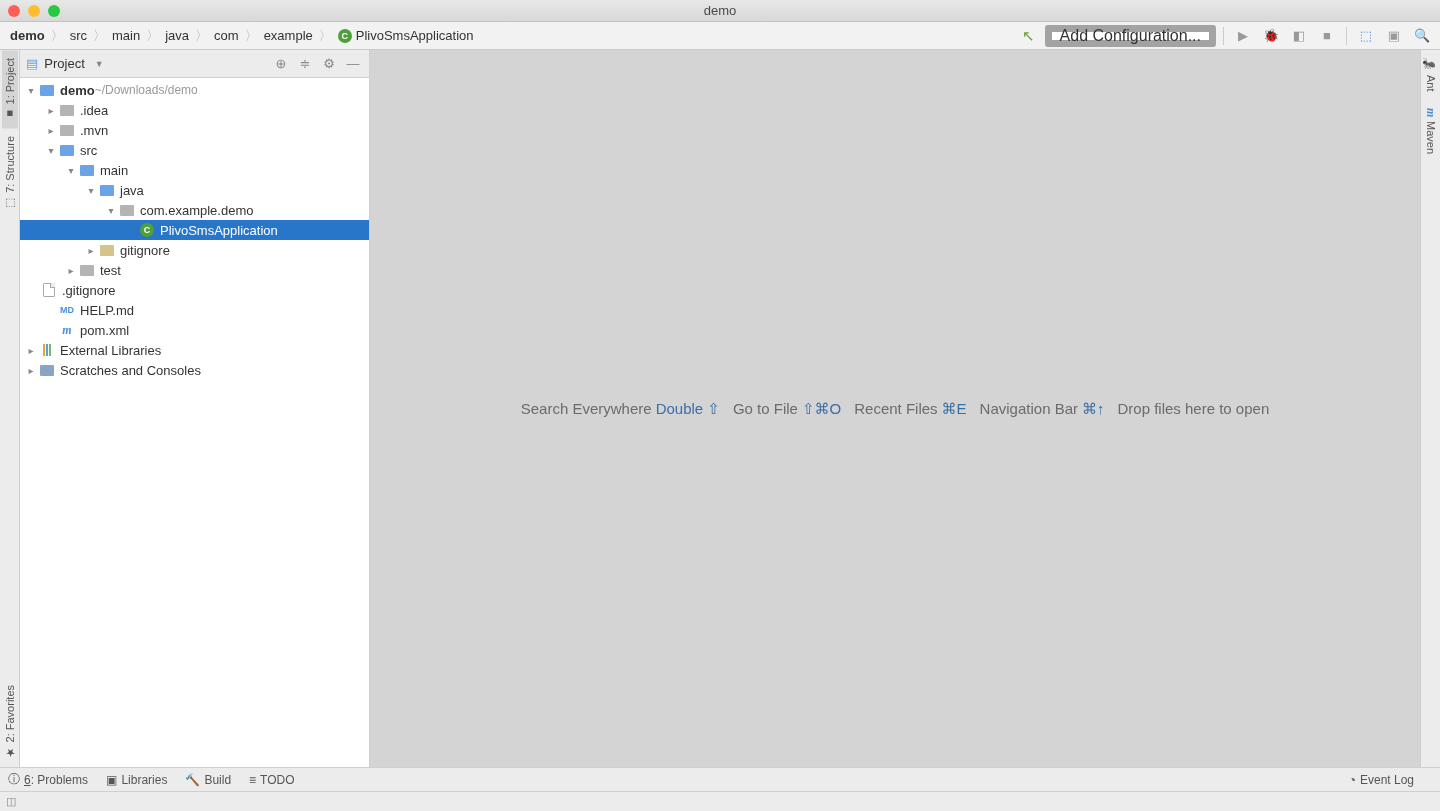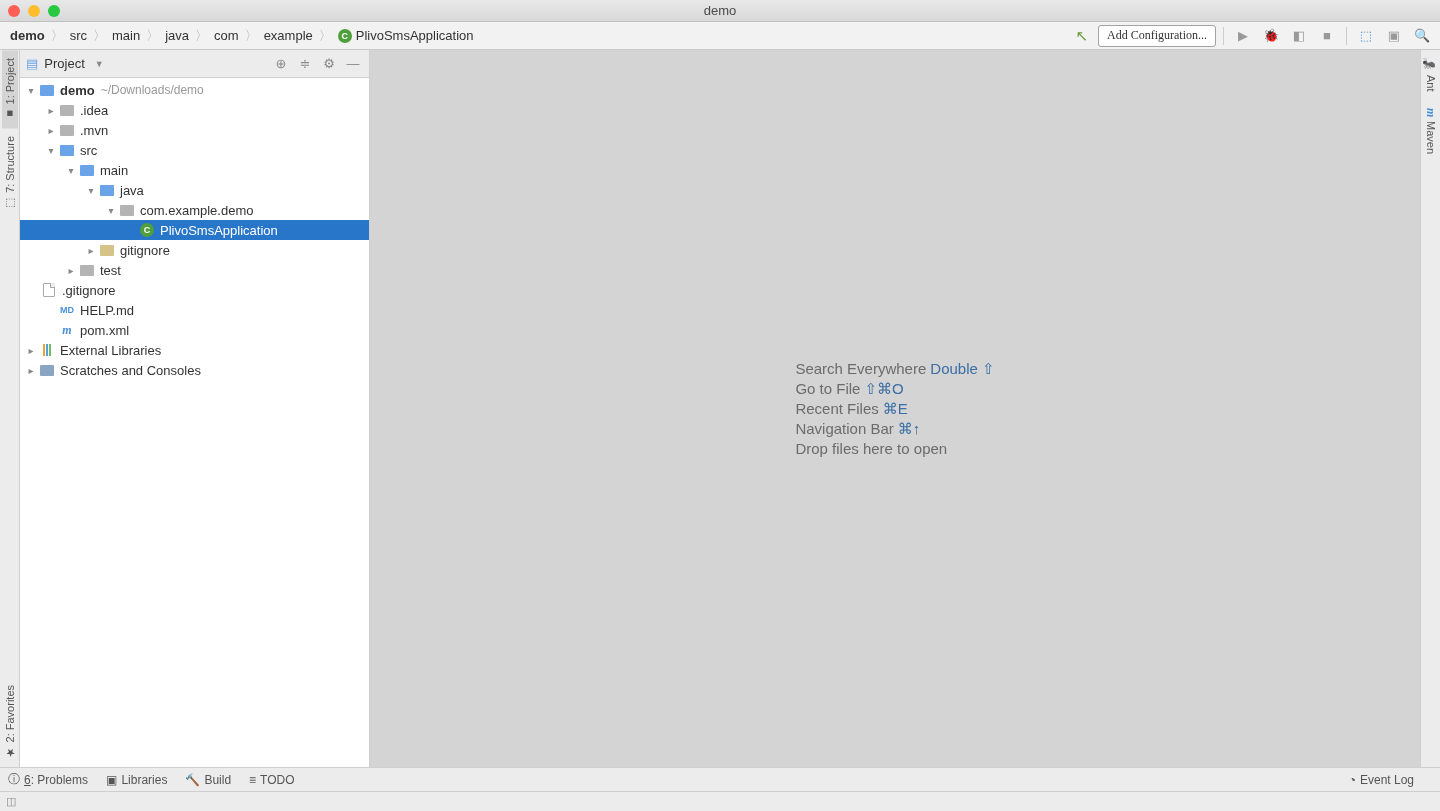--- a/index.html
+++ b/index.html
@@ -15,21 +15,21 @@
 .titlebar-title { position: absolute; left: 50%; transform: translateX(-50%); font-size: 13px; color: #4a4a4a; }
 
 
 .navrow { height: 28px; background: #f2f2f2; border-bottom: 1px solid #c9c9c9; display: flex; align-items: center; padding: 0 6px; }
 .breadcrumbs { display: flex; align-items: center; flex: 1; gap: 0; }
 .crumb { display: flex; align-items: center; gap: 4px; padding: 0 4px; }
 .crumb-sep { color: #b0b0b0; padding: 0 2px; }
 .crumb.bold { font-weight: 600; }
 .nav-right { display: flex; align-items: center; gap: 4px; }
 .hammer-icon { color: #6a9c3a; padding: 0 6px; font-size: 15px; }
-.conf-select { background: #fff; border: 1px solid #a3a3a3; border-radius: 3px; padding: 2px 8px; font-size: 12px; height: 22px; display:flex; align-items:center;font-family:Liberation Serif, serif; }
+.conf-select { background: #fff; border: 7px solid #a3a3a3; border-radius: 3px; padding: 2px 8px; font-size: 16px; height: 22px; display:flex; align-items:center; }
 .toolbar-icon { width: 24px; height: 22px; display: flex; align-items: center; justify-content: center; color: #999; }
 .toolbar-sep { width: 1px; height: 18px; background: #ccc; margin: 0 3px; }
 
 
 .main { flex: 1; display: flex; min-height: 0; }
 
 
 .left-gutter { width: 20px; background: #ececec; border-right: 1px solid #cfcfcf; display: flex; flex-direction: column; align-items: center; }
 .vtab { writing-mode: vertical-rl; transform: rotate(180deg); font-size: 11px; color: #555; padding: 8px 2px; cursor: pointer; display: flex; align-items: center; gap: 4px; }
 .vtab.active { background: #d4d4d4; }
@@ -44,26 +44,26 @@
 .tool-header-icons .ico { width: 20px; height: 20px; display:flex; align-items:center; justify-content:center; color:#888; }
 
 
 .tree { flex:1; overflow: auto; padding-top: 2px; }
 .tree-row { height: 20px; display: flex; align-items: center; font-size: 13px; color: #333; white-space: nowrap; cursor: default; }
 .tree-row.selected { background: #2876c9; color: #fff; }
 .tree-arrow { width: 14px; text-align: center; color: #888; font-size: 10px; }
 .tree-row.selected .tree-arrow { color: #fff; }
 .tree-icon { width: 18px; display:flex; align-items:center; justify-content:center; margin-right: 4px; }
 .tree-label { }
-.tree-path { color: #999; margin-left: 6px; font-size: 12px; }
+.tree-path { color: #999; font-size: 12px; }
 .bold { font-weight: 600; }
 
 
 .editor-area { flex: 1; background: #d4d4d4; display: flex; align-items: center; justify-content: center; }
-.empty-hints { display: flex; flex-direction: column; gap: 2px; }
+.empty-hints { display: flex; flex-direction: row; gap: 13px; }
 .hint { font-size: 15px; color: #6b6b6b; }
 .hint .shortcut { color: #3a6ea5; margin-left: 4px; }
 
 
 .right-gutter { width: 20px; background: #ececec; border-left: 1px solid #cfcfcf; display:flex; flex-direction:column; align-items:center; }
 .rvtab { writing-mode: vertical-rl; font-size: 11px; color: #555; padding: 8px 2px; cursor:pointer; display:flex; align-items:center; gap:4px; }
 
 
 .bottom-toolbar { height: 24px; background: #ececec; border-top: 1px solid #cfcfcf; display:flex; align-items:center; padding: 0 8px; font-size: 12px; color:#555; }
 .bottom-toolbar .bitem { display:flex; align-items:center; gap:4px; margin-right: 18px; cursor:pointer; }

